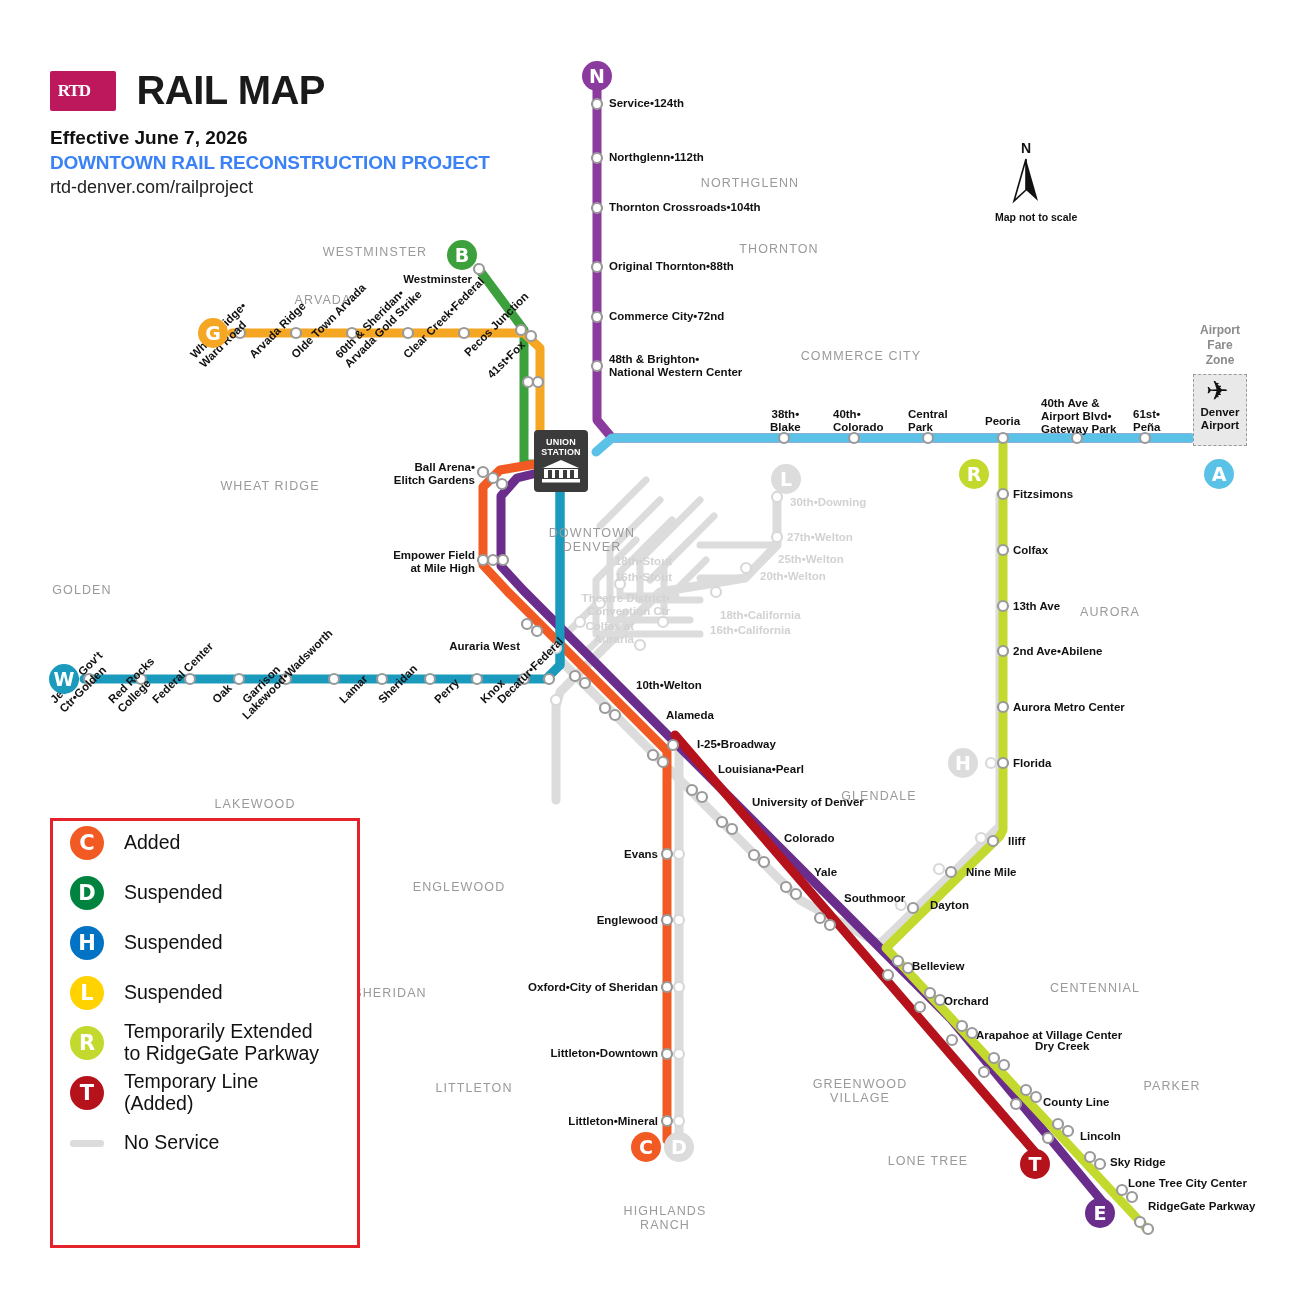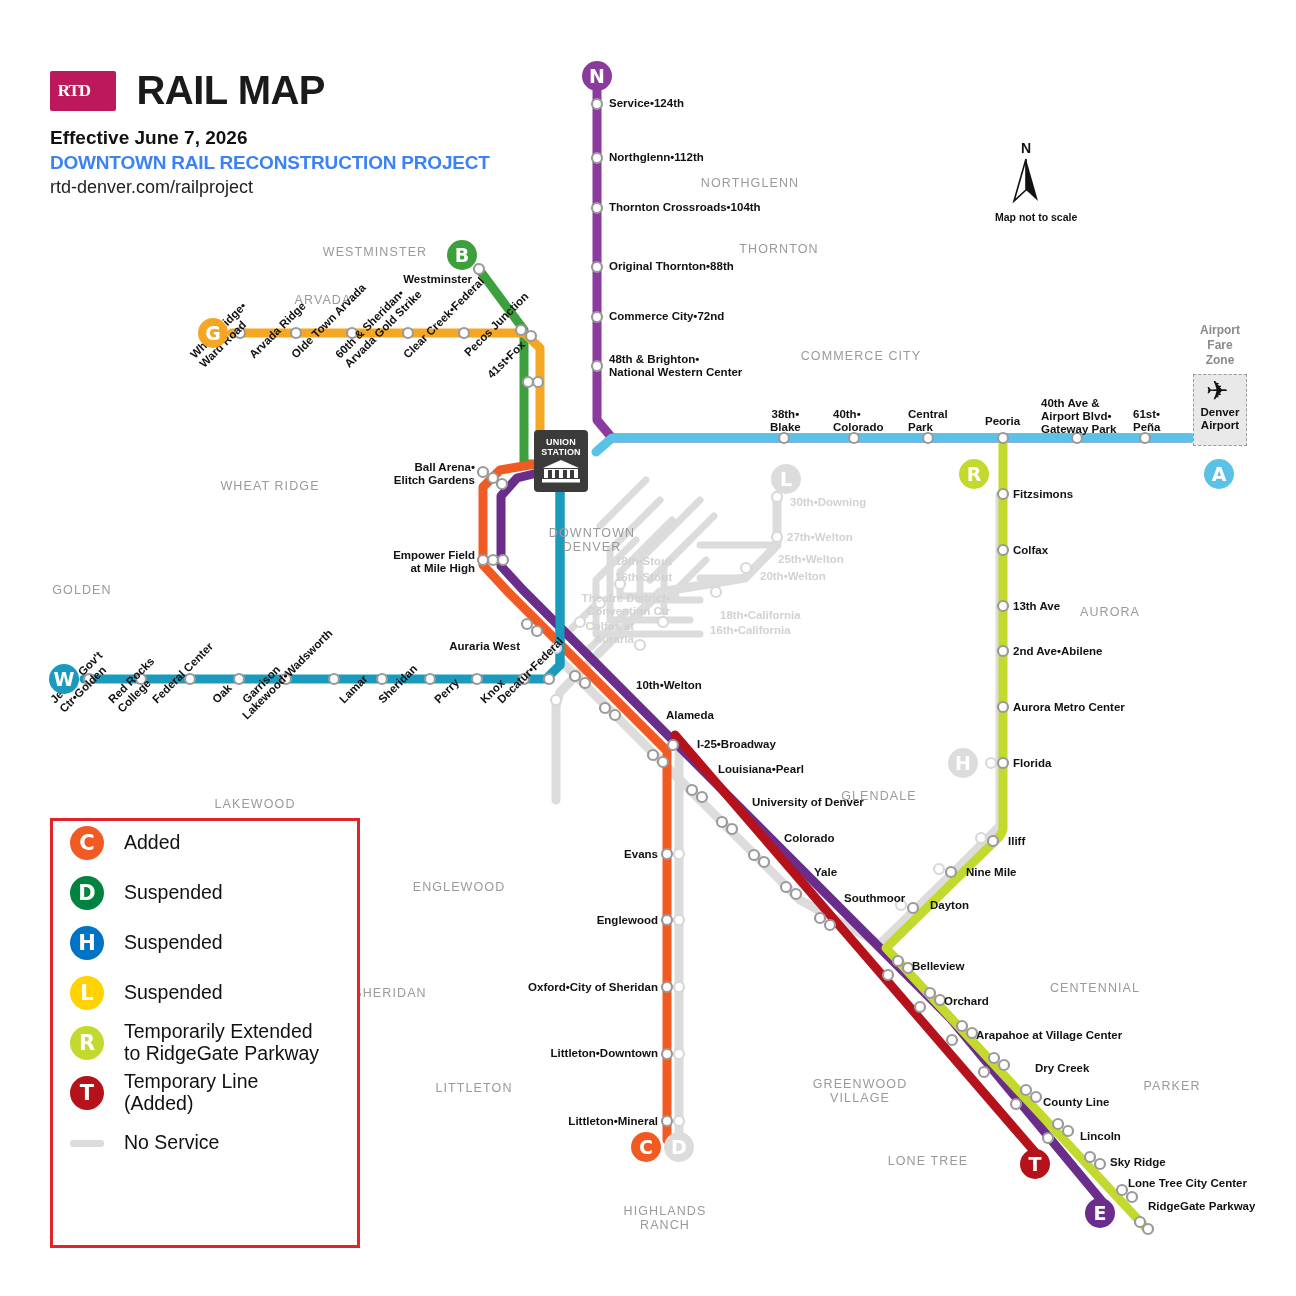--- a/index.html
+++ b/index.html
@@ -371,21 +371,21 @@
       <div class="stn" style="left: 666px; top: 709px;">Alameda</div>
       <div class="stn" style="left: 697px; top: 738px;">I-25•Broadway</div>
       <div class="stn" style="left: 718px; top: 763px;">Louisiana•Pearl</div>
       <div class="stn" style="left: 752px; top: 796px;">University of Denver</div>
       <div class="stn" style="left: 784px; top: 832px;">Colorado</div>
       <div class="stn" style="left: 814px; top: 866px;">Yale</div>
       <div class="stn" style="left: 844px; top: 892px;">Southmoor</div>
       <div class="stn" style="left: 912px; top: 960px;">Belleview</div>
       <div class="stn" style="left: 944px; top: 995px;">Orchard</div>
       <div class="stn" style="left: 976px; top: 1029px;">Arapahoe at Village Center</div>
-      <div class="stn" style="left: 1008px; top: 1062px; padding-left: 27px;">Dry Creek</div>
+      <div class="stn" style="left: 1008px; top: 1040px; padding-left: 27px;">Dry Creek</div>
       <div class="stn" style="left: 1043px; top: 1096px;">County Line</div>
       <div class="stn" style="left: 1080px; top: 1130px;">Lincoln</div>
       <div class="stn" style="left: 1110px; top: 1156px;">Sky Ridge</div>
       <div class="stn" style="left: 1128px; top: 1177px;">Lone Tree City Center</div>
       <div class="stn" style="left: 1148px; top: 1200px;">RidgeGate Parkway</div>
       <div class="stn r" style="left: auto; top: 848px; right: 638px;">Evans</div>
       <div class="stn r" style="left: auto; top: 914px; right: 638px;">Englewood</div>
       <div class="stn r" style="left: auto; top: 981px; right: 638px;">Oxford•City of Sheridan</div>
       <div class="stn r" style="left: auto; top: 1047px; right: 638px;">Littleton•Downtown</div>
       <div class="stn r" style="left: auto; top: 1115px; right: 638px;">Littleton•Mineral</div>

